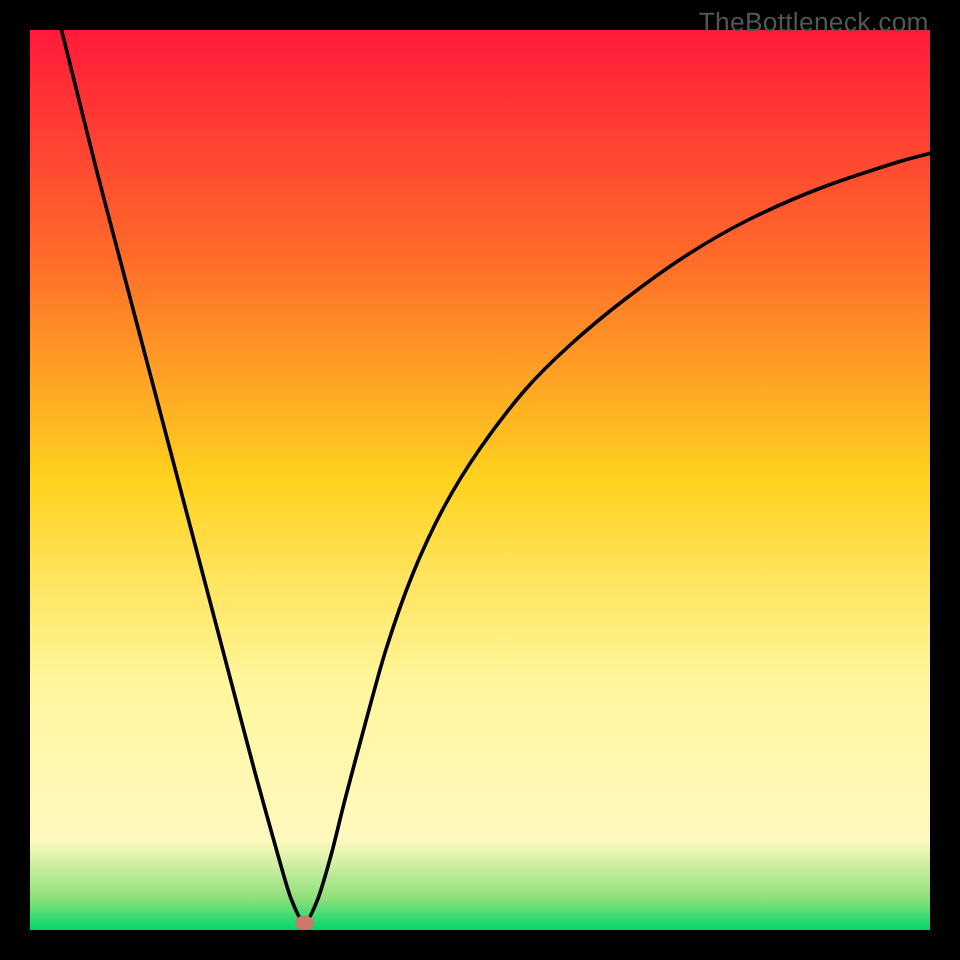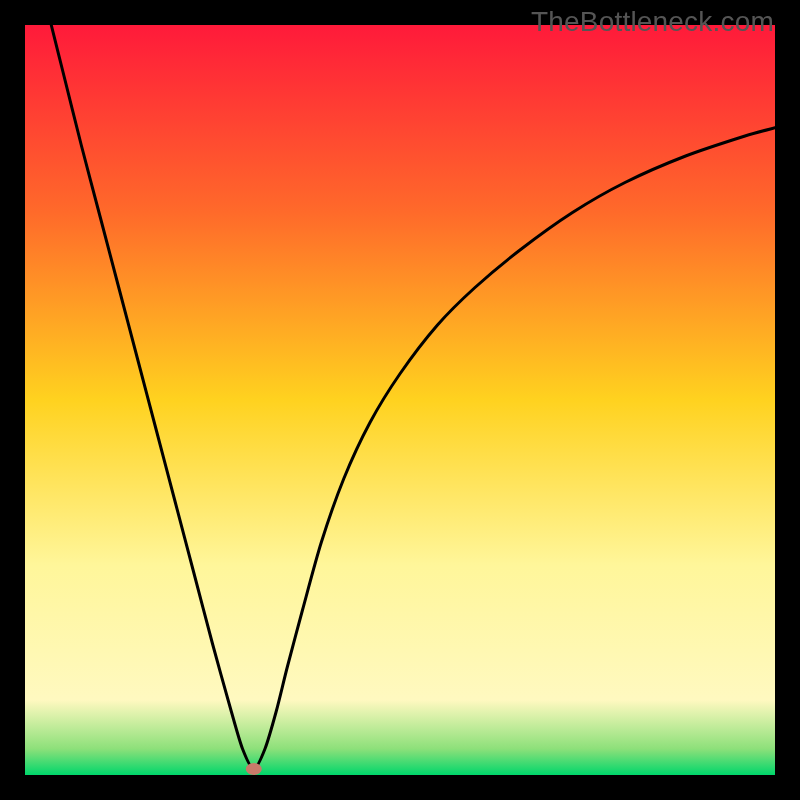--- a/index.html
+++ b/index.html
@@ -23,21 +23,21 @@
     left: 0;
     top: 0;
     width: 750px;
     height: 750px;
   }
   .watermark {
     position: absolute;
     top: 6px;
     right: 26px;
     color: #555;
-    font-size: 28px;
+    font-size: 22px;
     font-weight: 500;
     letter-spacing: 0.2px;
   }
 </style>
 </head>
 <body>
 
 <div class="frame">
   <svg class="plot-area" viewBox="0 0 750 750" preserveAspectRatio="none">
     <defs>

